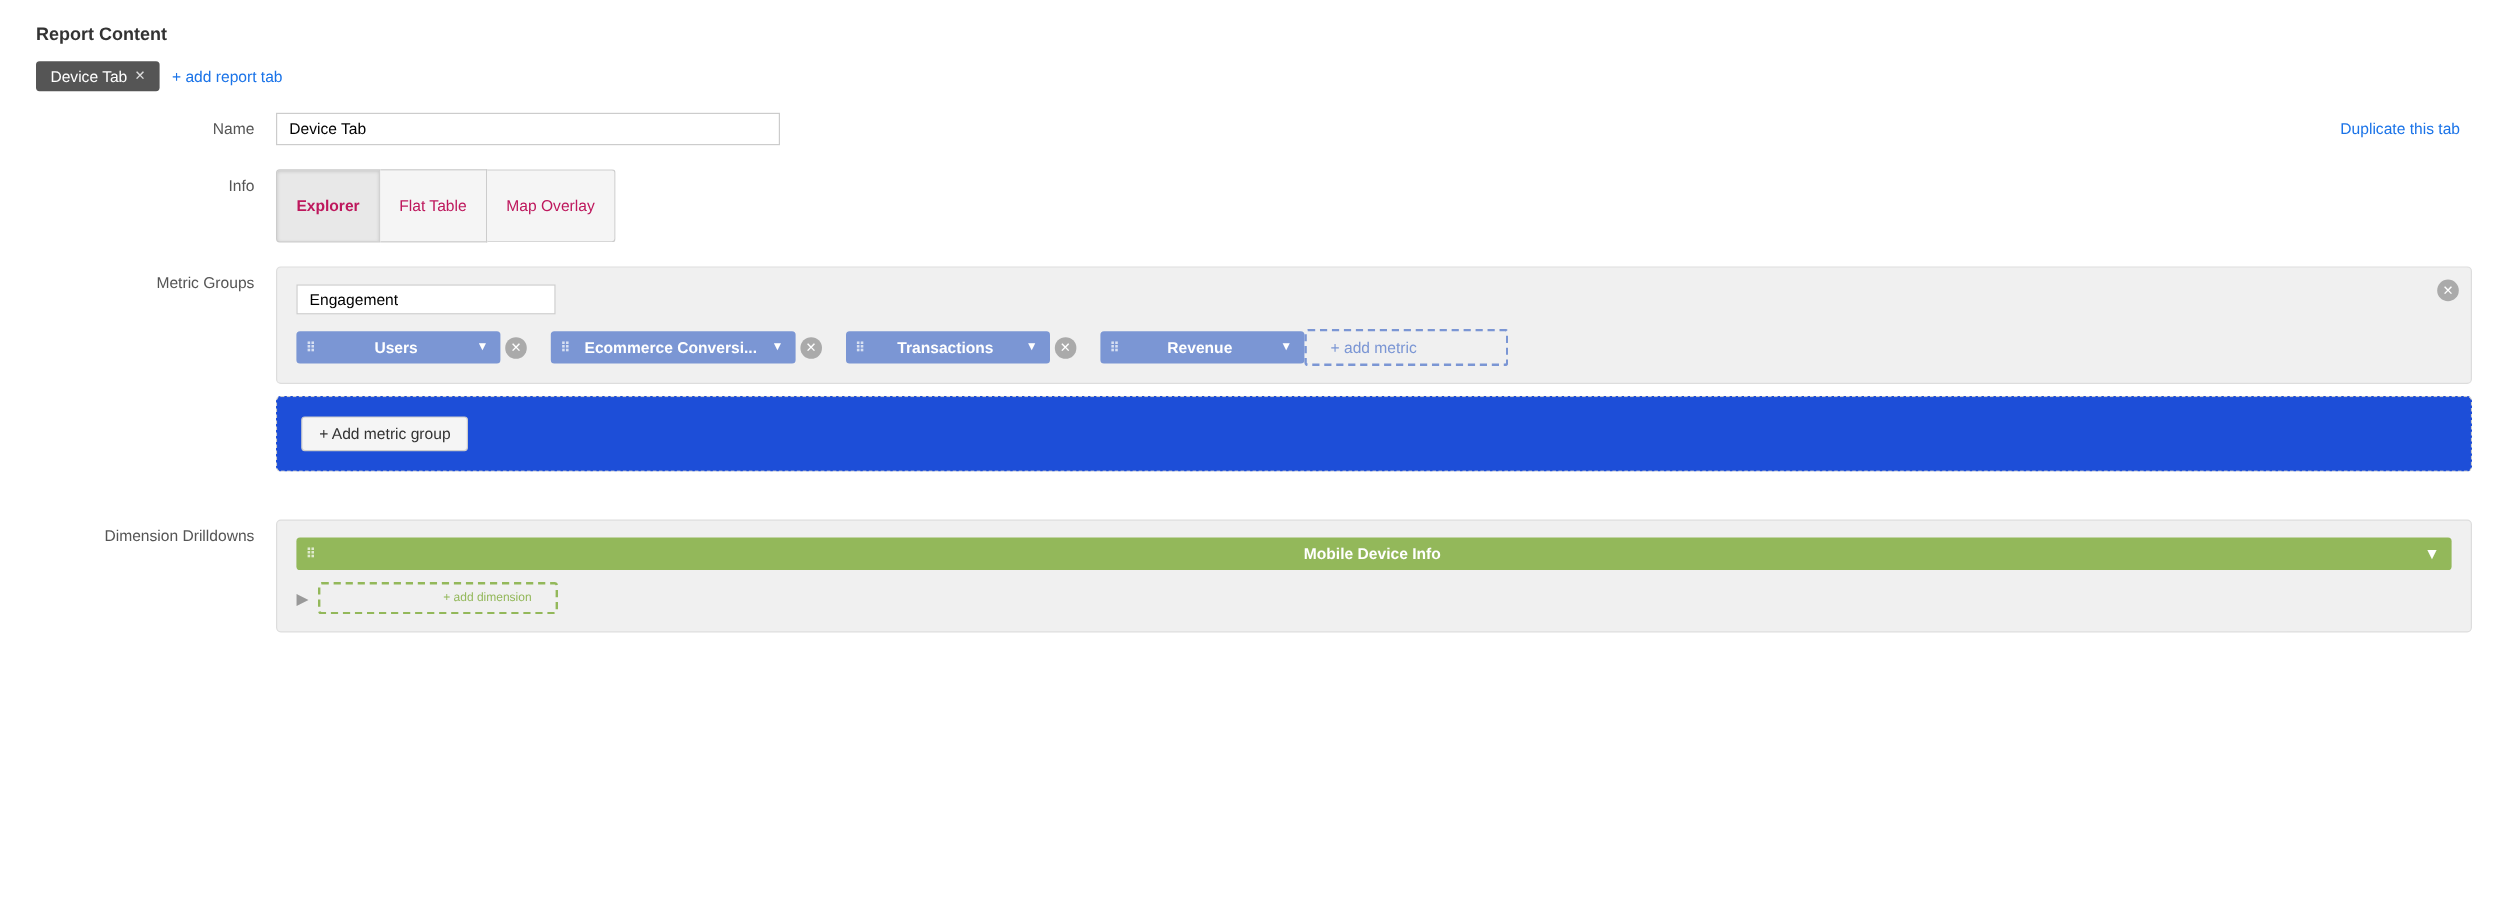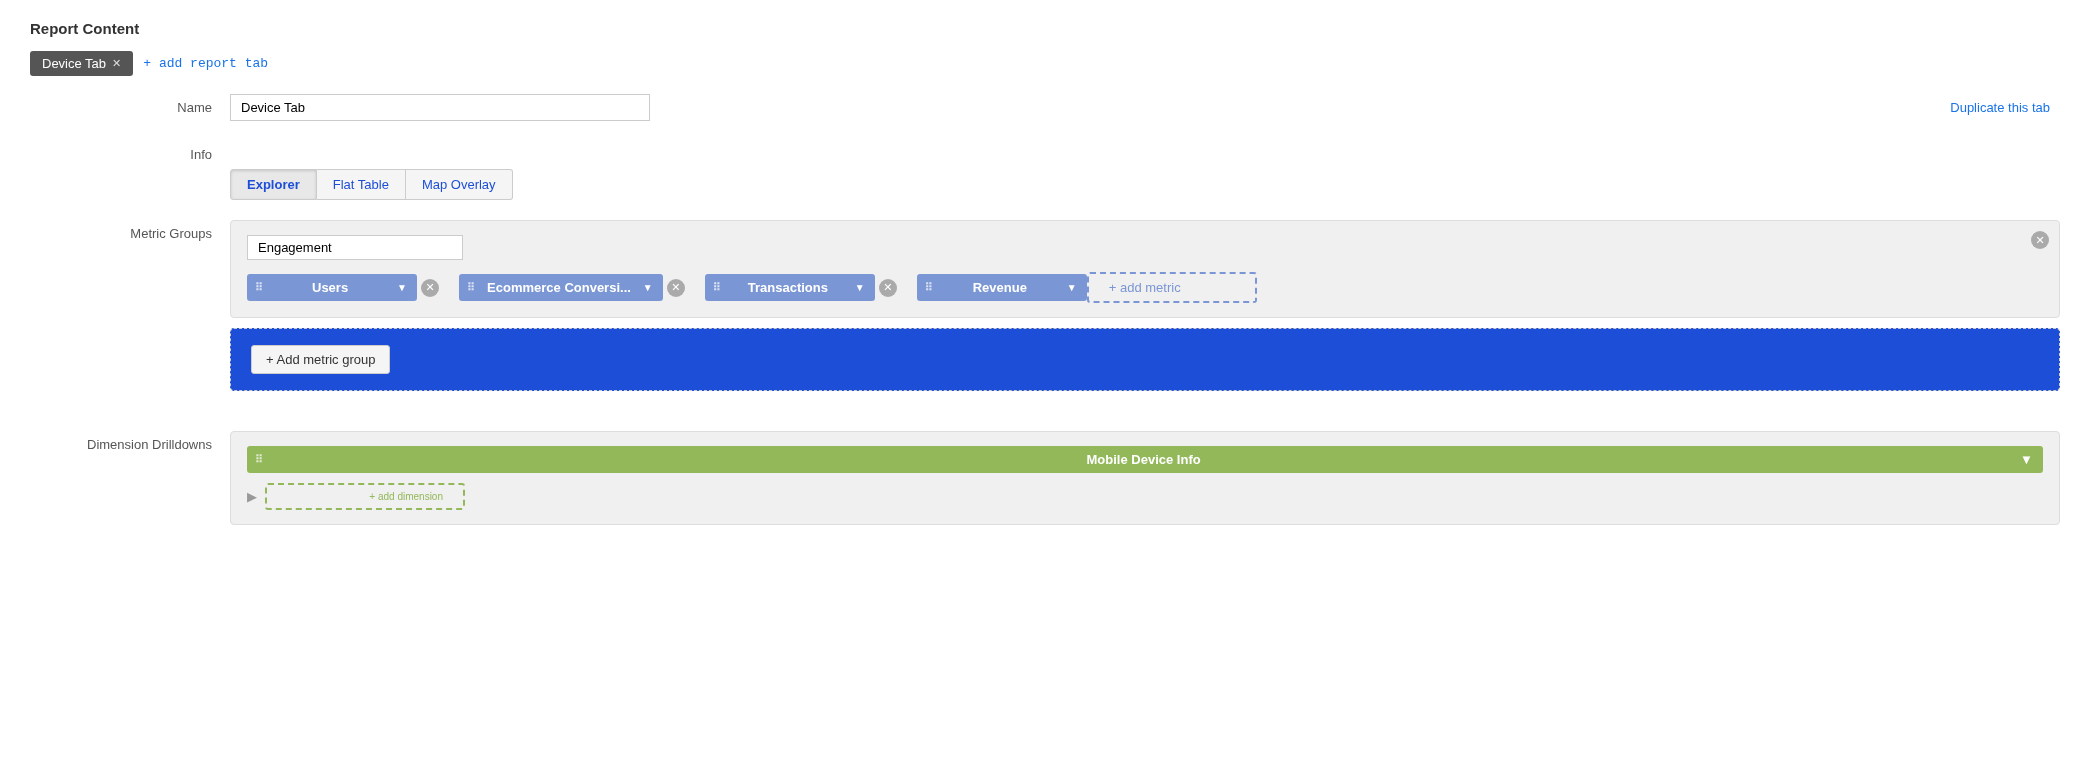--- a/index.html
+++ b/index.html
@@ -40,21 +40,20 @@
     .tab-item .close-icon {
       font-size: 11px;
       cursor: pointer;
       opacity: 0.8;
     }
     .add-report-tab {
       color: #1a73e8;
       font-size: 13px;
       cursor: pointer;
       text-decoration: none;
-      font-family: Liberation Mono, monospace;
     }
 
     
     .form-section {
       display: flex;
       align-items: flex-start;
       margin-bottom: 20px;
     }
     .form-label {
       width: 200px;
@@ -92,25 +91,24 @@
     }
 
     
     .type-buttons {
       display: flex;
       gap: 0;
     }
     .type-btn {
       border: 1px solid #ccc;
       background: #f5f5f5;
-      padding: 7px 16px;
-      font-size: 13px;
-      cursor: pointer;
-      color: #1d4ed8;
-      margin-top: 28px;
+      padding: 22px 16px;
+      font-size: 13px;
+      cursor: pointer;
+      color: #be185d;
     }
     .type-btn:first-child {
       border-radius: 3px 0 0 3px;
     }
     .type-btn:last-child {
       border-radius: 0 3px 3px 0;
     }
     .type-btn + .type-btn {
       border-left: none;
     }

